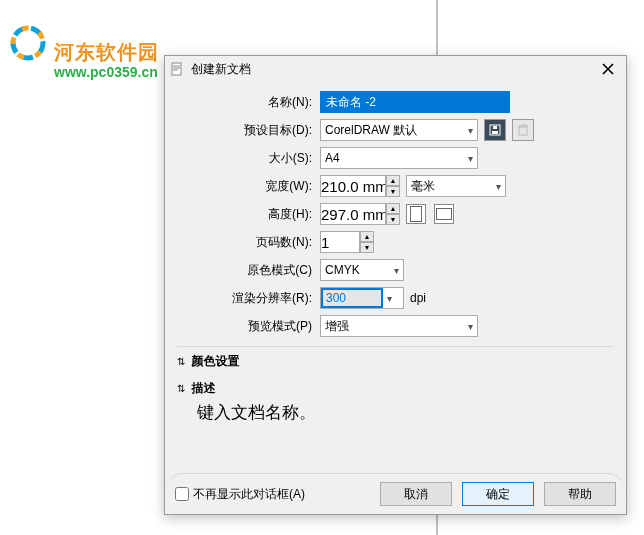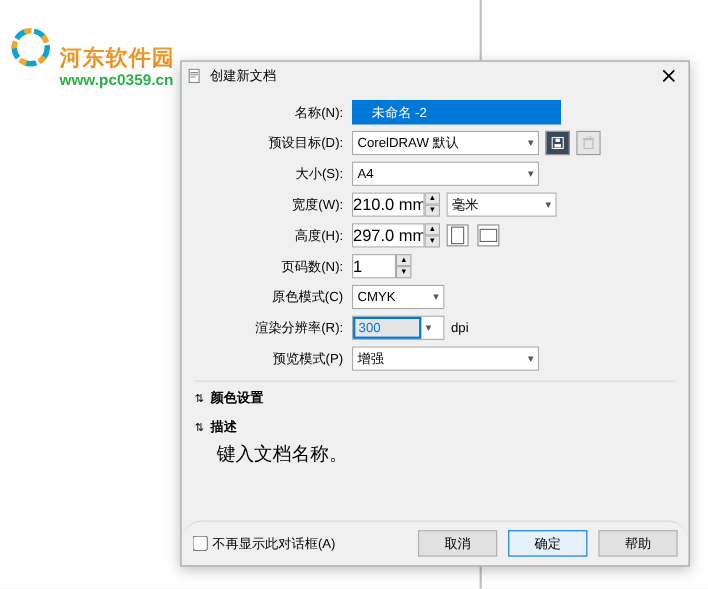--- a/index.html
+++ b/index.html
@@ -21,28 +21,28 @@
 .titlebar .ticon { width: 14px; height: 14px; display: inline-flex; align-items: center; justify-content: center; margin-right: 6px; }
 .titlebar .title { font-size: 12px; flex: 1; }
 .titlebar .close { width: 24px; height: 20px; display: flex; align-items: center; justify-content: center; cursor: pointer; }
 
 .content { flex: 1; padding: 4px 12px 6px 12px; overflow: auto; font-size: 12px; }
 
 .field { display: flex; align-items: center; margin: 4px 0; min-height: 24px; }
 .label { width: 143px; text-align: right; padding-right: 8px; font-size: 12px; color: #000; }
 .ctrl { display: flex; align-items: center; gap: 6px; }
 
-input[type=text].tx { height: 22px; border: 2px solid #0078d7; background: #fff; padding: 0 16px; font-size: 12px; outline: none; }
+input[type=text].tx { height: 22px; border: 2px solid #0078d7; background: #fff; padding: 0 4px; font-size: 12px; outline: none; }
 input[type=text].tx.sel { background: #0078d7; color: #fff; }
 .nameinput { width: 190px; }
 
 .dd { height: 22px; border: 1px solid #aaa; background: #fff; display: flex; align-items: center; padding: 0 4px; position: relative; }
 .dd .dd-val { flex: 1; font-size: 12px; }
 .dd .dd-ar { color: #555; font-size: 10px; }
-.dd.wide { width: 170px; }
+.dd.wide { width: 158px; }
 .dd.med { width: 100px; }
 
 .sqbtn { width: 22px; height: 22px; border: 1px solid #999; background: #e6e6e6; display: flex; align-items: center; justify-content: center; cursor: pointer; }
 .sqbtn.dark { background: #3a4a5a; color: #fff; }
 .sqbtn.disabled { color: #aaa; cursor: default; }
 
 .spin { display: flex; height: 22px; }
 .spin input { width: 66px; height: 22px; border: 1px solid #aaa; padding: 0 0; font-size: 15px; outline: none; }
 .spinbtns { display: flex; flex-direction: column; width: 14px; }
 .spinbtns div { flex: 1; border: 1px solid #aaa; background: #e8e8e8; display: flex; align-items: center; justify-content: center; font-size: 7px; cursor: pointer; }

